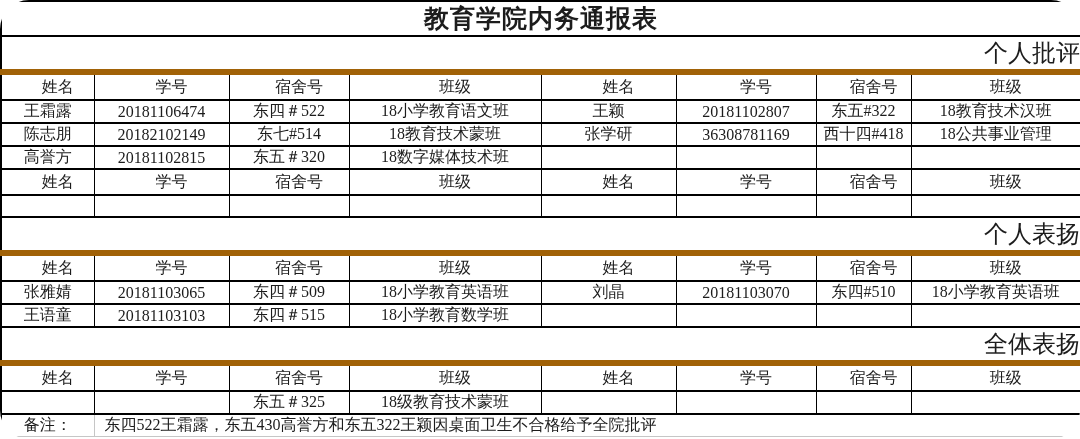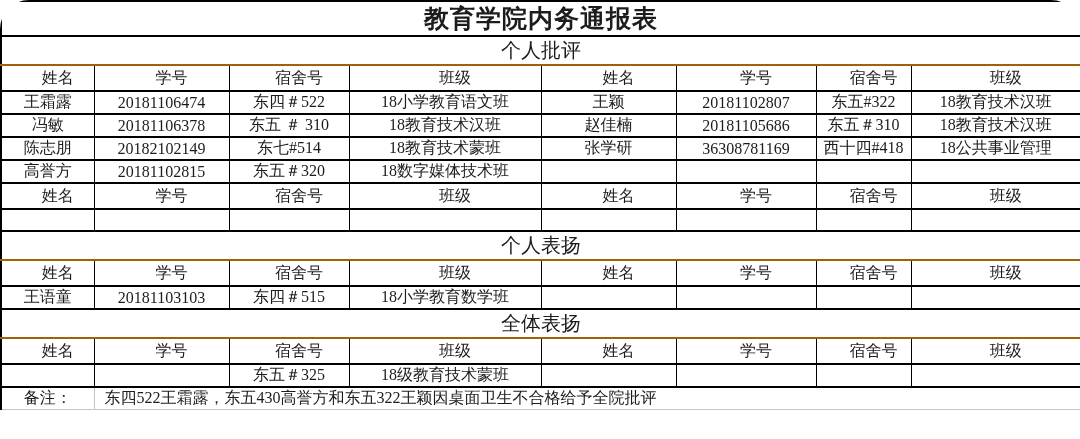--- a/index.html
+++ b/index.html
@@ -33,23 +33,24 @@
   }
   tr.r-title td {
     height: 33px;
     font-size: 25px;
     font-weight: bold;
     border-bottom: 2px solid #000;
     letter-spacing: 1px;
   }
   tr.r-band td {
     height: 21px;
-    font-size: 20px;
+    font-size: 24px;
     border-top: 2px solid #000;
-    border-bottom: 2px solid #a16207;
+    border-bottom: 6px solid #a16207;
+    text-align: right;
   }
   tr.r-head td, tr.r-data td {
     border: 1px solid #000;
     border-top-width: 2px;
     border-bottom-width: 2px;
   }
   tr.r-head td { height: 24px; padding-left: 20px; }
   tr.r-data td { height: 20px; }
   tr.r-remark td {
     height: 19px;
@@ -100,30 +101,20 @@
     <td>王霜露</td>
     <td>20181106474</td>
     <td>东四＃522</td>
     <td>18小学教育语文班</td>
     <td>王颖</td>
     <td>20181102807</td>
     <td>东五#322</td>
     <td>18教育技术汉班</td>
   </tr>
   <tr class="r-data">
-    <td>冯敏</td>
-    <td>20181106378</td>
-    <td>东五 ＃ 310</td>
-    <td>18教育技术汉班</td>
-    <td>赵佳楠</td>
-    <td>20181105686</td>
-    <td>东五＃310</td>
-    <td>18教育技术汉班</td>
-  </tr>
-  <tr class="r-data">
     <td>陈志朋</td>
     <td>20182102149</td>
     <td>东七#514</td>
     <td>18教育技术蒙班</td>
     <td>张学研</td>
     <td>36308781169</td>
     <td>西十四#418</td>
     <td>18公共事业管理</td>
   </tr>
   <tr class="r-data">
@@ -165,20 +156,30 @@
     <td>姓名</td>
     <td>学号</td>
     <td>宿舍号</td>
     <td>班级</td>
     <td>姓名</td>
     <td>学号</td>
     <td>宿舍号</td>
     <td>班级</td>
   </tr>
   <tr class="r-data">
+    <td>张雅婧</td>
+    <td>20181103065</td>
+    <td>东四＃509</td>
+    <td>18小学教育英语班</td>
+    <td>刘晶</td>
+    <td>20181103070</td>
+    <td>东四#510</td>
+    <td>18小学教育英语班</td>
+  </tr>
+  <tr class="r-data">
     <td>王语童</td>
     <td>20181103103</td>
     <td>东四＃515</td>
     <td>18小学教育数学班</td>
     <td></td>
     <td></td>
     <td></td>
     <td></td>
   </tr>
 

